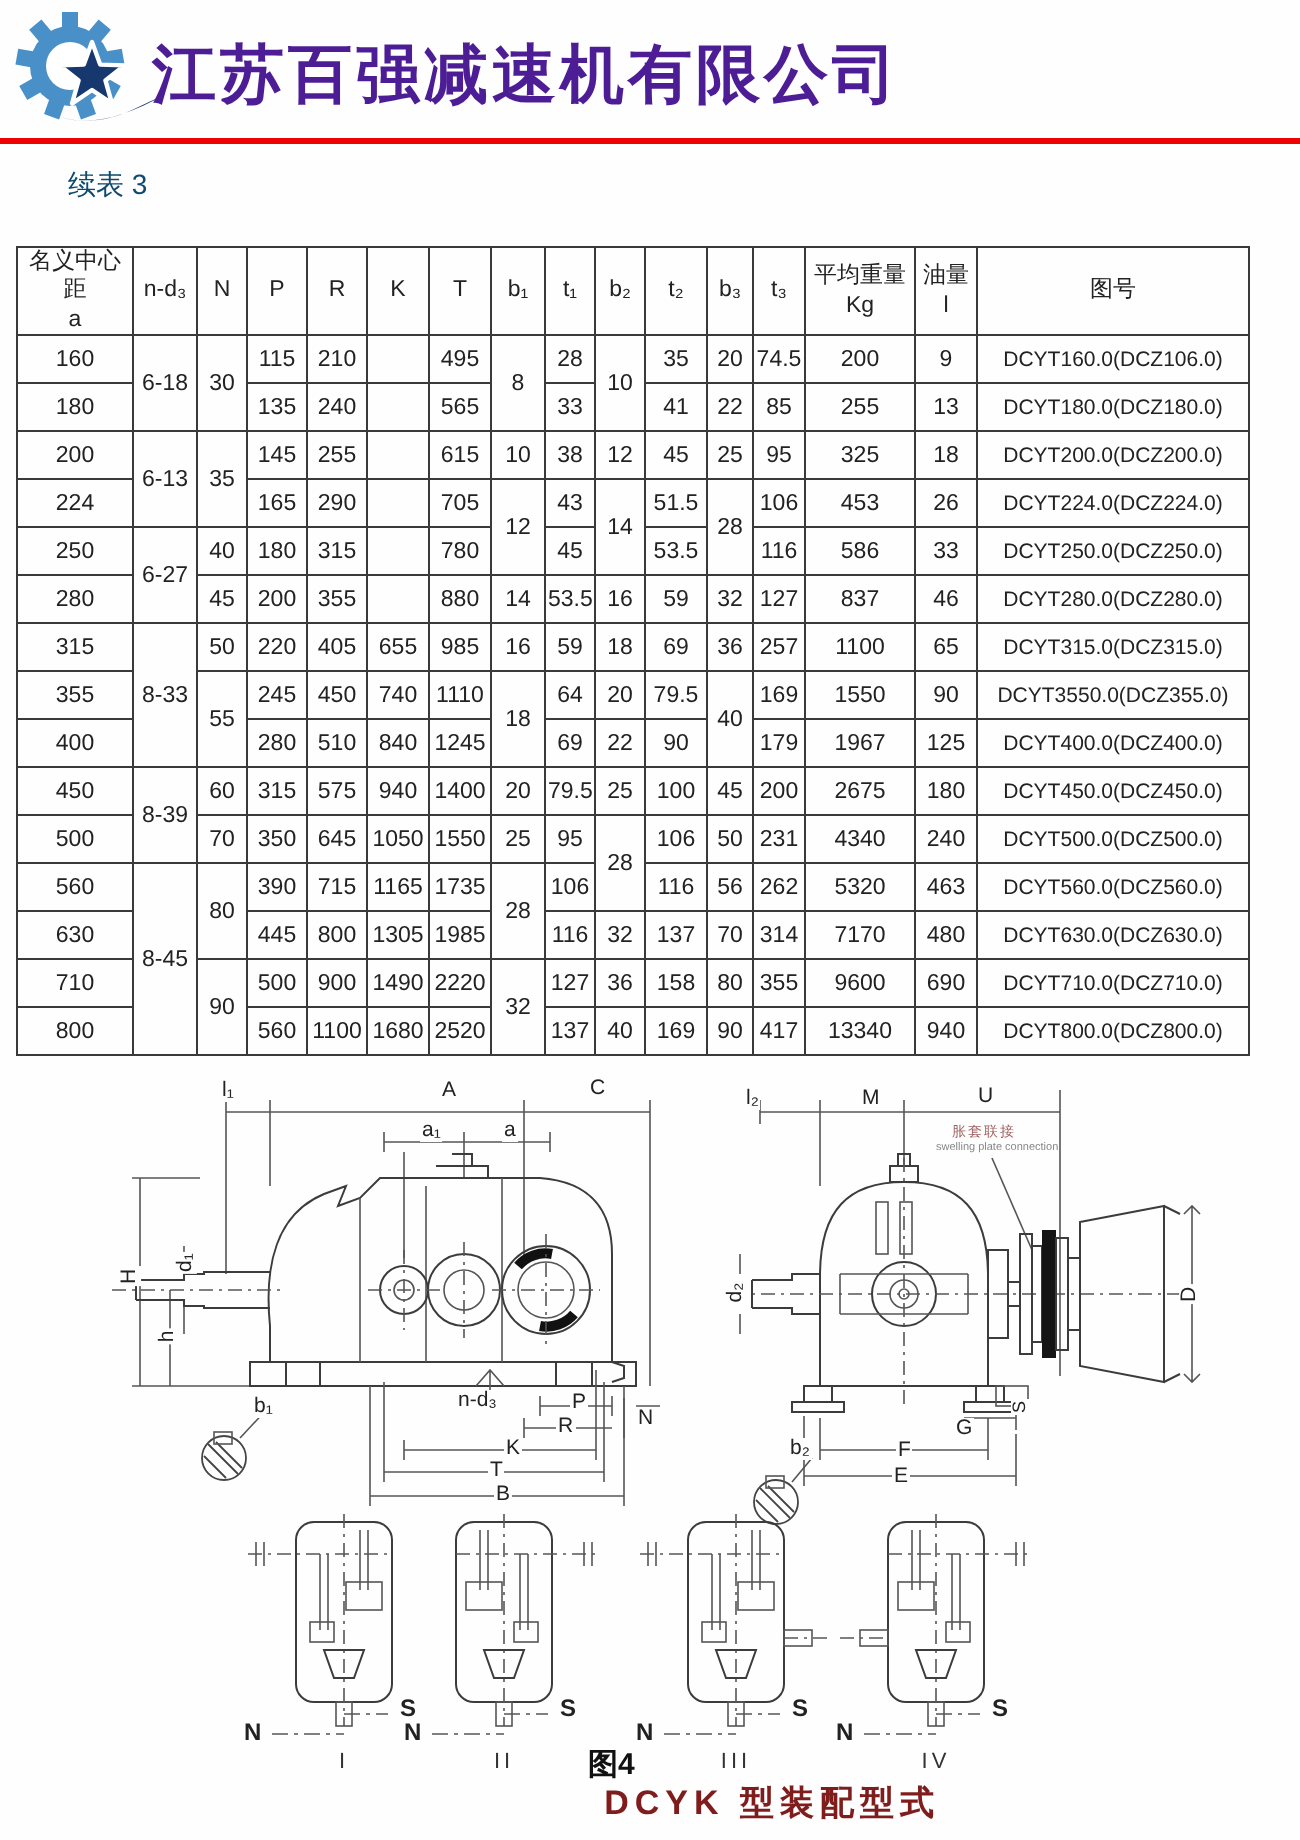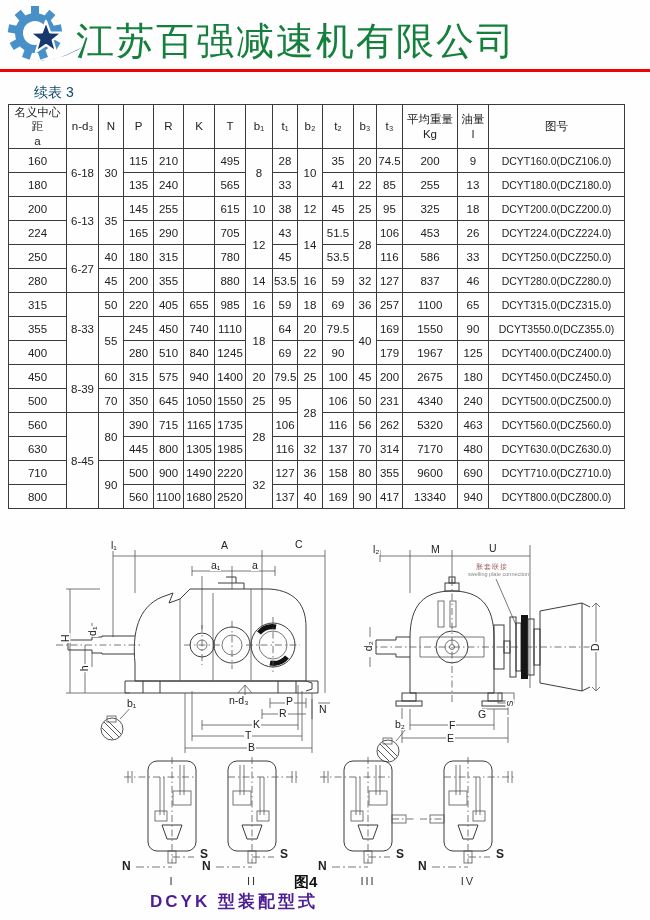--- a/index.html
+++ b/index.html
@@ -1,23 +1,23 @@
 <!DOCTYPE html>
 <html><head>
 <meta charset="utf-8">
 <style>
   html,body{margin:0;padding:0;background:#fff;}
   .page{position:relative;width:650px;height:920px;background:#fefefe;overflow:hidden;
         font-family:"Liberation Sans","DejaVu Sans",sans-serif;color:#1c1c1c;}
   
-  .brand-title{position:absolute;left:76px;top:16px;font-size:38px;font-weight:400;letter-spacing:2px;color:#15803d;}
+  .brand-title{position:absolute;left:76px;top:16px;font-size:32px;font-weight:700;letter-spacing:2px;color:#4c1d95;}
   .red-rule{position:absolute;left:0;top:69px;width:650px;height:3px;background:#ee0202;}
   .cont-label{position:absolute;left:34px;top:84px;font-size:14px;color:#0c4a6e;}
   
-  .tblwrap{position:absolute;left:8px;top:104px;}
+  .tblwrap{position:absolute;left:8px;top:123px;}
   table.spec{border-collapse:collapse;table-layout:fixed;width:616px;}
   table.spec th,table.spec td{border:1px solid #3a3a3a;text-align:center;vertical-align:middle;
       padding:0 1px;font-size:11.5px;color:#222;overflow:hidden;}
   table.spec th{height:40px;font-weight:400;white-space:pre-line;line-height:1.25;font-size:11.5px;}
   table.spec td{height:23px;}
   table.spec td:last-child{font-size:10.5px;letter-spacing:0;}
   
   .section-note{position:absolute;left:11px;top:512px;font-size:16px;font-weight:500;letter-spacing:1.5px;color:#222;}
   
   .figs{position:absolute;left:40px;top:533px;width:604px;height:232px;}
@@ -30,21 +30,21 @@
   .lnthin{stroke:#555;stroke-width:0.8;fill:none;}
   .cdash{stroke:#555;stroke-width:0.8;fill:none;stroke-dasharray:7 3 1.5 3;}
   .hatch{stroke:#444;stroke-width:0.9;}
   
   .asm{position:absolute;width:100px;height:135px;top:757px;}
   .asm svg{position:absolute;left:0;top:0;overflow:visible;}
   .asm .nlab{position:absolute;left:0px;top:102px;font-size:12px;font-weight:600;color:#222;}
   .asm .slab{position:absolute;left:78px;top:90px;font-size:12px;font-weight:600;color:#222;}
   .asm .vlab{position:absolute;left:0;top:118px;width:100px;text-align:center;font-size:11px;color:#333;letter-spacing:2px;}
   .fig-cap{position:absolute;left:294px;top:873px;font-size:15px;font-weight:700;color:#111;}
-  .type-cap{position:absolute;left:150px;top:890px;width:320px;text-align:left;font-size:17px;font-weight:600;letter-spacing:3px;color:#4c1d95;}
+  .type-cap{position:absolute;left:150px;top:890px;width:320px;text-align:right;font-size:17px;font-weight:600;letter-spacing:3px;color:#7f1d1d;}
 </style>
 </head>
 <body>
 
 <div class="page">
 
   <svg style="position:absolute;left:4px;top:2px" width="80" height="66" viewBox="0 0 80 66">
     <g>
       <g fill="#4a90c8">
         <g transform="translate(31,31)">

